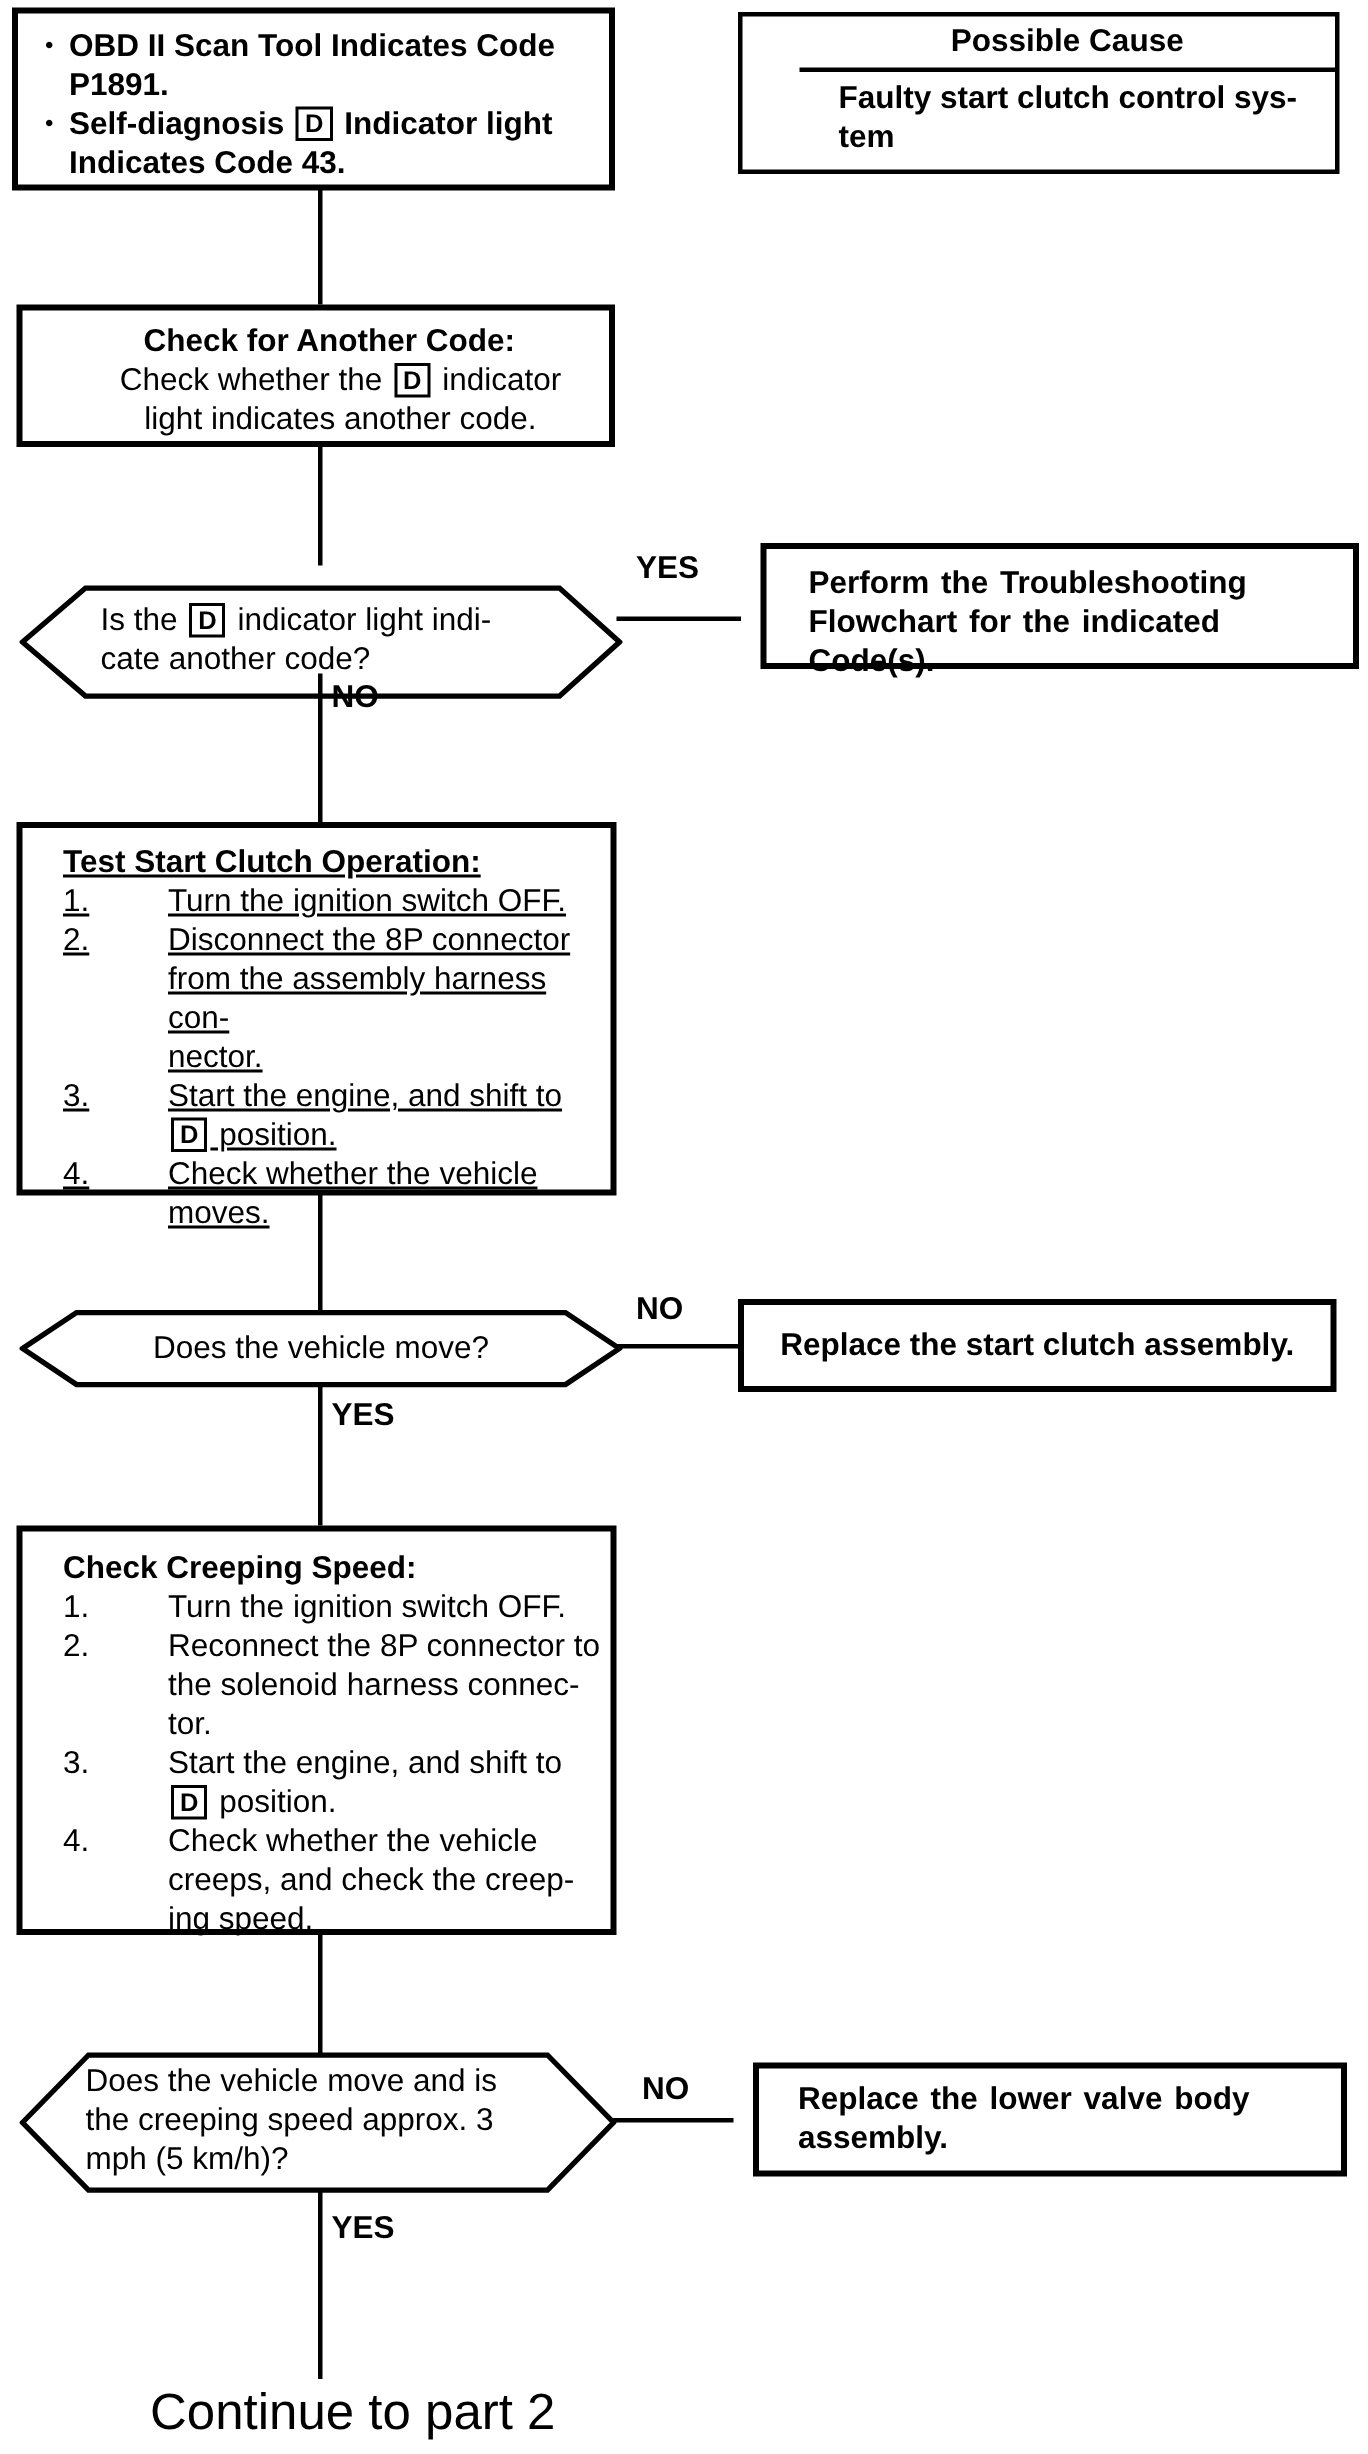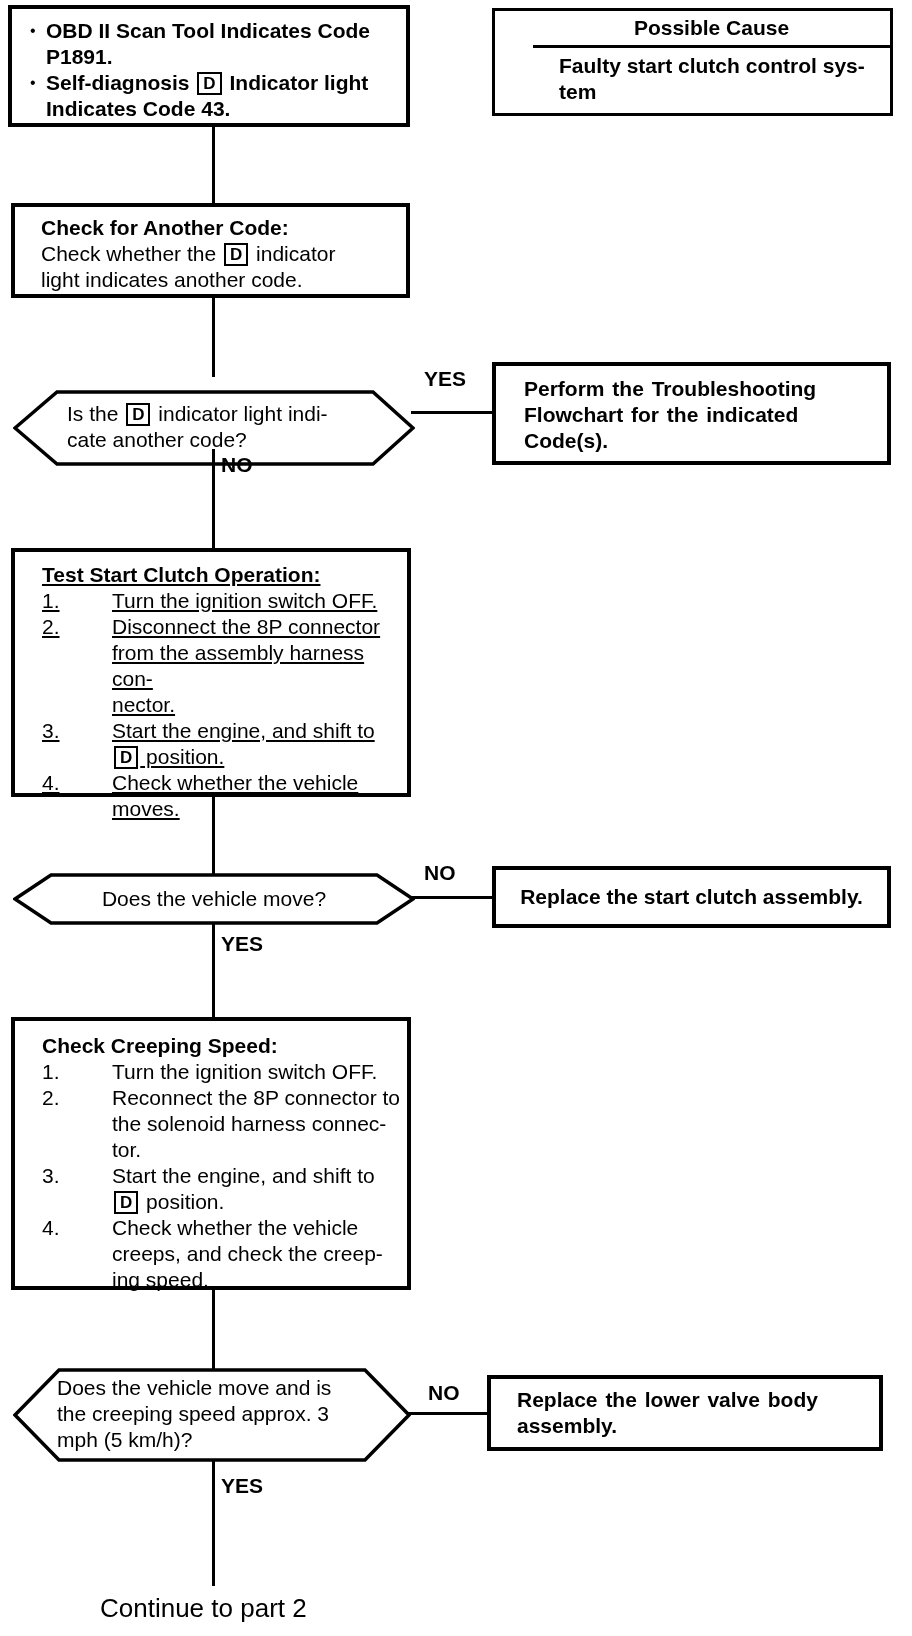--- a/index.html
+++ b/index.html
@@ -3,41 +3,41 @@
 <meta charset="utf-8">
 <style>
   html,body{margin:0;padding:0;background:#ffffff;}
   .page{
     position:relative;width:912px;height:1636px;background:#ffffff;color:#000;
     font-family:"Liberation Sans","DejaVu Sans",sans-serif;
     font-size:21px;line-height:26px;overflow:hidden;
   }
   .pbox{position:absolute;border:4px solid #000;background:#fff;box-sizing:border-box;}
   .bold{font-weight:bold;}
-  .pre{white-space:pre-line;}
+  .pre{white-space:pre-line;margin-left:15px;}
   .vline{position:absolute;width:3px;background:#000;}
   .hline{position:absolute;height:3px;background:#000;}
   .dbox{
     display:inline-block;border:2px solid #000;padding:0 4px;margin:0 2px;
     font-weight:bold;font-size:17px;line-height:19px;vertical-align:1px;
   }
   .bullet-row{display:flex;}
   .bullet-row .bul{flex:0 0 16px;font-size:16px;}
   .bullet-row .btxt{white-space:pre-line;font-weight:bold;}
   .step{display:flex;}
   .step .num{flex:0 0 33px;}
   .step .stxt{white-space:pre-line;margin-left:37px;}
   .hex{position:absolute;}
   .hex svg{position:absolute;left:0;top:0;}
   .hex .htxt{position:absolute;white-space:pre-line;}
   .lab{position:absolute;font-weight:bold;}
   .table{position:absolute;border:3px solid #000;background:#fff;box-sizing:border-box;padding-left:38px;}
   .table .thead{border-bottom:3px solid #000;text-align:center;font-weight:bold;padding:4px 0;}
   .table .tbody{font-weight:bold;padding:5px 10px 8px 26px;white-space:pre-line;}
-  .footer{position:absolute;font-size:26px;line-height:40px;font-weight:normal;}
+  .footer{position:absolute;font-size:34px;line-height:40px;font-weight:normal;}
 </style>
 </head>
 <body>
 
 <div class="page">
 
   <div class="pbox" style="left:8px;top:5px;width:402px;height:122px;padding:9px 8px 6px 18px;">
     <div class="bullet-row">
       <span class="bul">•</span>
       <span class="btxt"><span>OBD II Scan Tool Indicates Code
@@ -51,40 +51,40 @@
   </div>
 
   <div class="table" style="left:492px;top:8px;width:401px;">
     <div class="thead">Possible Cause</div>
     <div class="tbody">Faulty start clutch control sys-
 tem</div>
   </div>
 
   <div class="vline" style="left:212px;top:125px;height:80px;"></div>
 
-  <div class="pbox" style="left:11px;top:203px;width:399px;height:95px;padding:8px 8px 24px 26px;">
+  <div class="pbox" style="left:11px;top:203px;width:399px;height:95px;padding:8px 8px 24px 26px;text-align:center;">
     <div class="bold">Check for Another Code:</div>
     <div class="pre"><span>Check whether the </span><span class="dbox">D</span><span> indicator
 light indicates another code.</span></div>
   </div>
 
   <div class="vline" style="left:212px;top:297px;height:80px;"></div>
 
   <div class="hex" style="left:13px;top:389px;width:402px;height:78px;">
     <svg width="402" height="78" viewBox="0 0 402 78">
       <polygon points="2,39 44,3 360,3 400,39 360,75 44,75" fill="#ffffff" stroke="#000000" stroke-width="3.5"></polygon>
     </svg>
     <div class="htxt" style="left:54px;top:12px;"><span>Is the </span><span class="dbox">D</span><span> indicator light indi-
 cate another code?</span></div>
   </div>
   <div class="lab" style="left:424px;top:366px;">YES</div>
   <div class="hline" style="left:411px;top:411px;width:83px;"></div>
   <div class="lab" style="left:221px;top:452px;">NO</div>
 
-  <div class="pbox bold pre" style="left:492px;top:362px;width:399px;height:103px;padding:10px 10px 6px 28px;word-spacing:2px;">Perform the Troubleshooting
+  <div class="pbox bold pre" style="left:492px;top:362px;width:399px;height:84px;padding:10px 10px 6px 28px;word-spacing:2px;">Perform the Troubleshooting
 Flowchart for the indicated
 Code(s).</div>
 
   <div class="vline" style="left:212px;top:449px;height:101px;"></div>
 
   <div class="pbox" style="left:11px;top:548px;width:400px;height:249px;padding:10px 6px 4px 27px;text-decoration:underline;">
     <div class="bold">Test Start Clutch Operation:</div>
     <div class="step">
       <span class="num">1.</span>
       <span class="stxt"><span>Turn the ignition switch OFF.</span></span>

